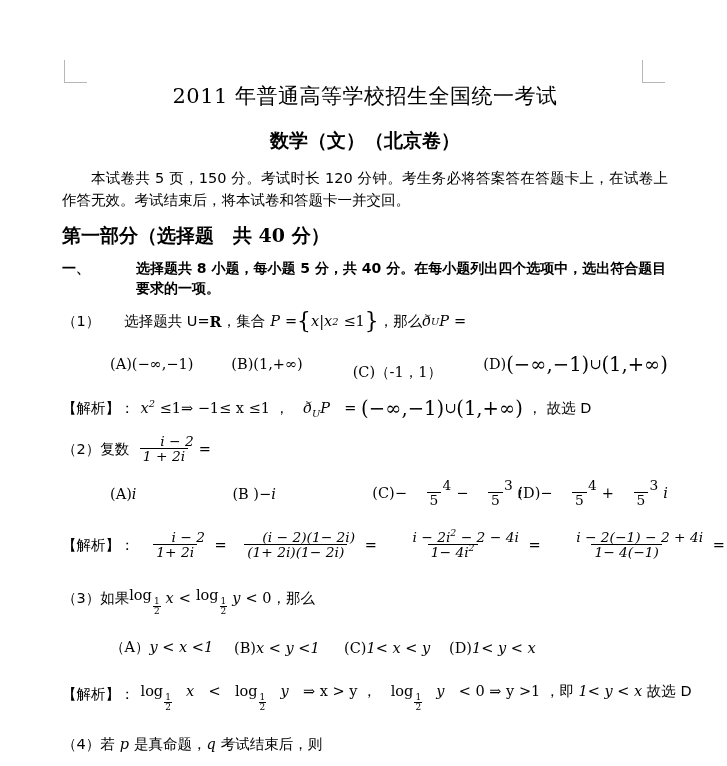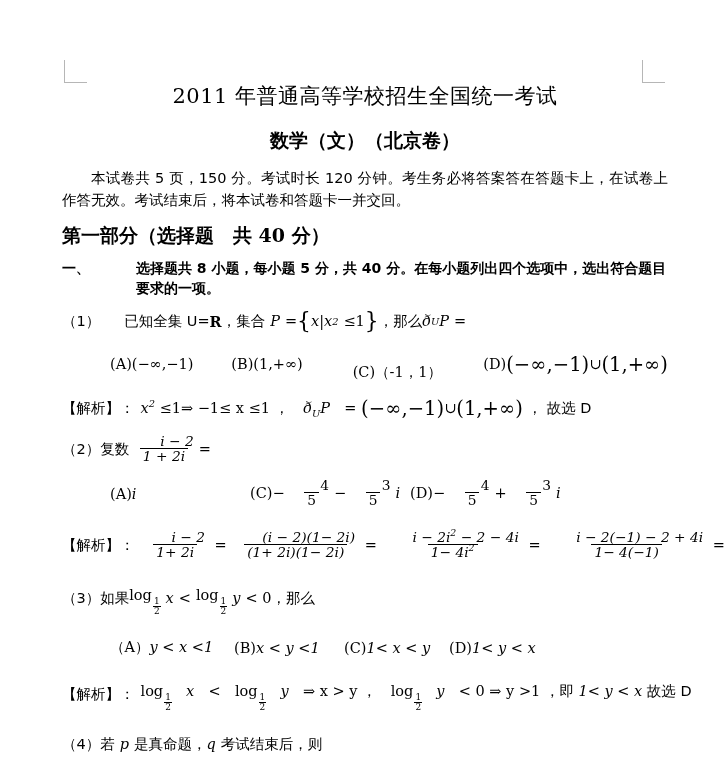--- a/index.html
+++ b/index.html
@@ -221,21 +221,21 @@
 
     <div class="section-item">
       <span class="sec-num">一、</span>
       <span class="sec-text">选择题共 8 小题，每小题 5 分，共 40 分。在每小题列出四个选项中，选出符合题目要求的一项。</span>
     </div>
 
     <div class="question">
       <div class="q-stem">
         <span class="q-num">（1）</span>
         <span class="q-gap"></span>
-        <span>已知全集 U=</span>
+        <span>选择题共 U=</span>
         <span class="mu" style="font-weight:bold;">R</span>
         <span>，集合</span>
         <span class="sp"></span>
         <span class="m">P</span>
         <span class="sp"></span>
         <span class="mu">=</span>
         <span class="setbrace">
           <span class="br">{</span>
           <span class="m">x</span>
           <span class="mu">|</span>
@@ -286,20 +286,23 @@
         <span class="frac">
           <span class="num m">i − 2</span>
           <span class="den m">1 + 2i</span>
         </span>
         <span class="mu">=</span>
       </div>
 
       <div class="q-options cols-q2">
         <span class="opt">
           <span class="mu">(A)</span><span class="m">i</span>
+        </span>
+        <span class="opt">
+          <span class="mu">(B )</span><span class="m">−i</span>
         </span>
         <span class="opt">
           <span class="mu">(C)</span><span class="mu">−</span>
           <span class="frac">
             <span class="num mu">4</span>
             <span class="den mu">5</span>
           </span><span class="mu">−</span>
           <span class="frac">
             <span class="num mu">3</span>
             <span class="den mu">5</span>

